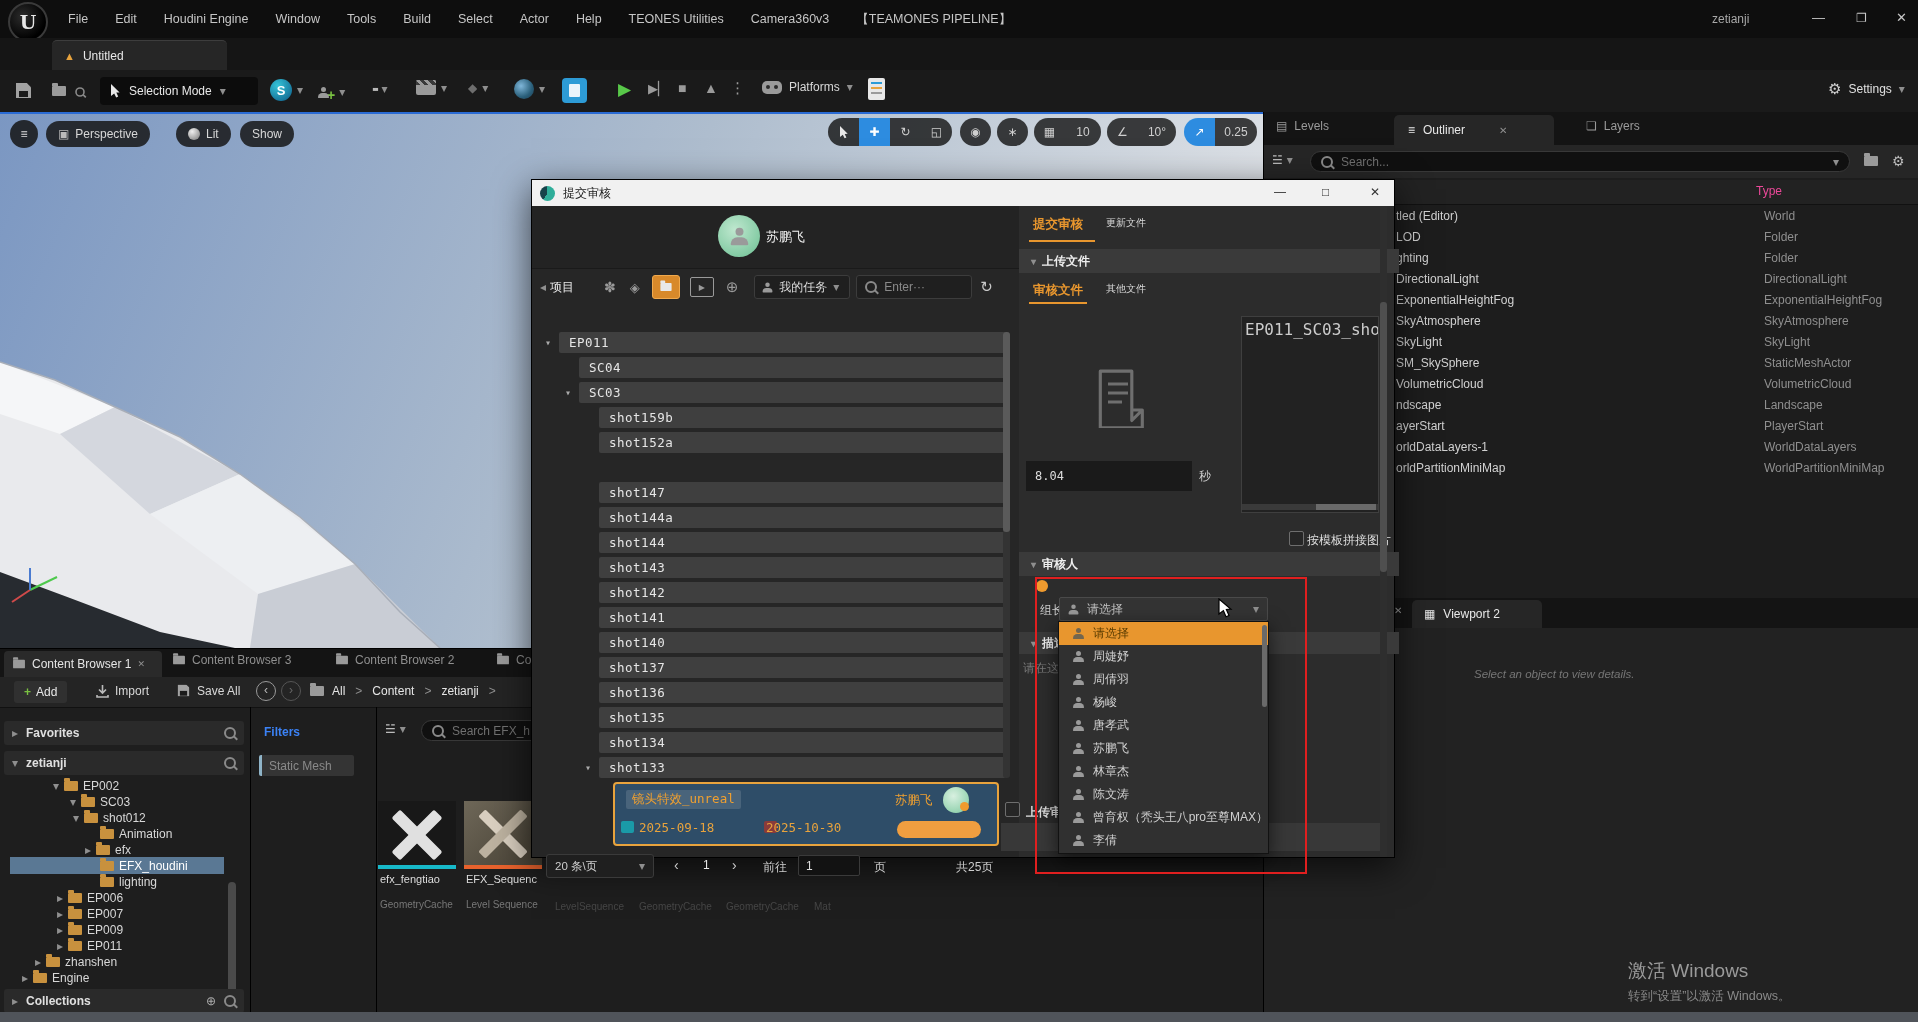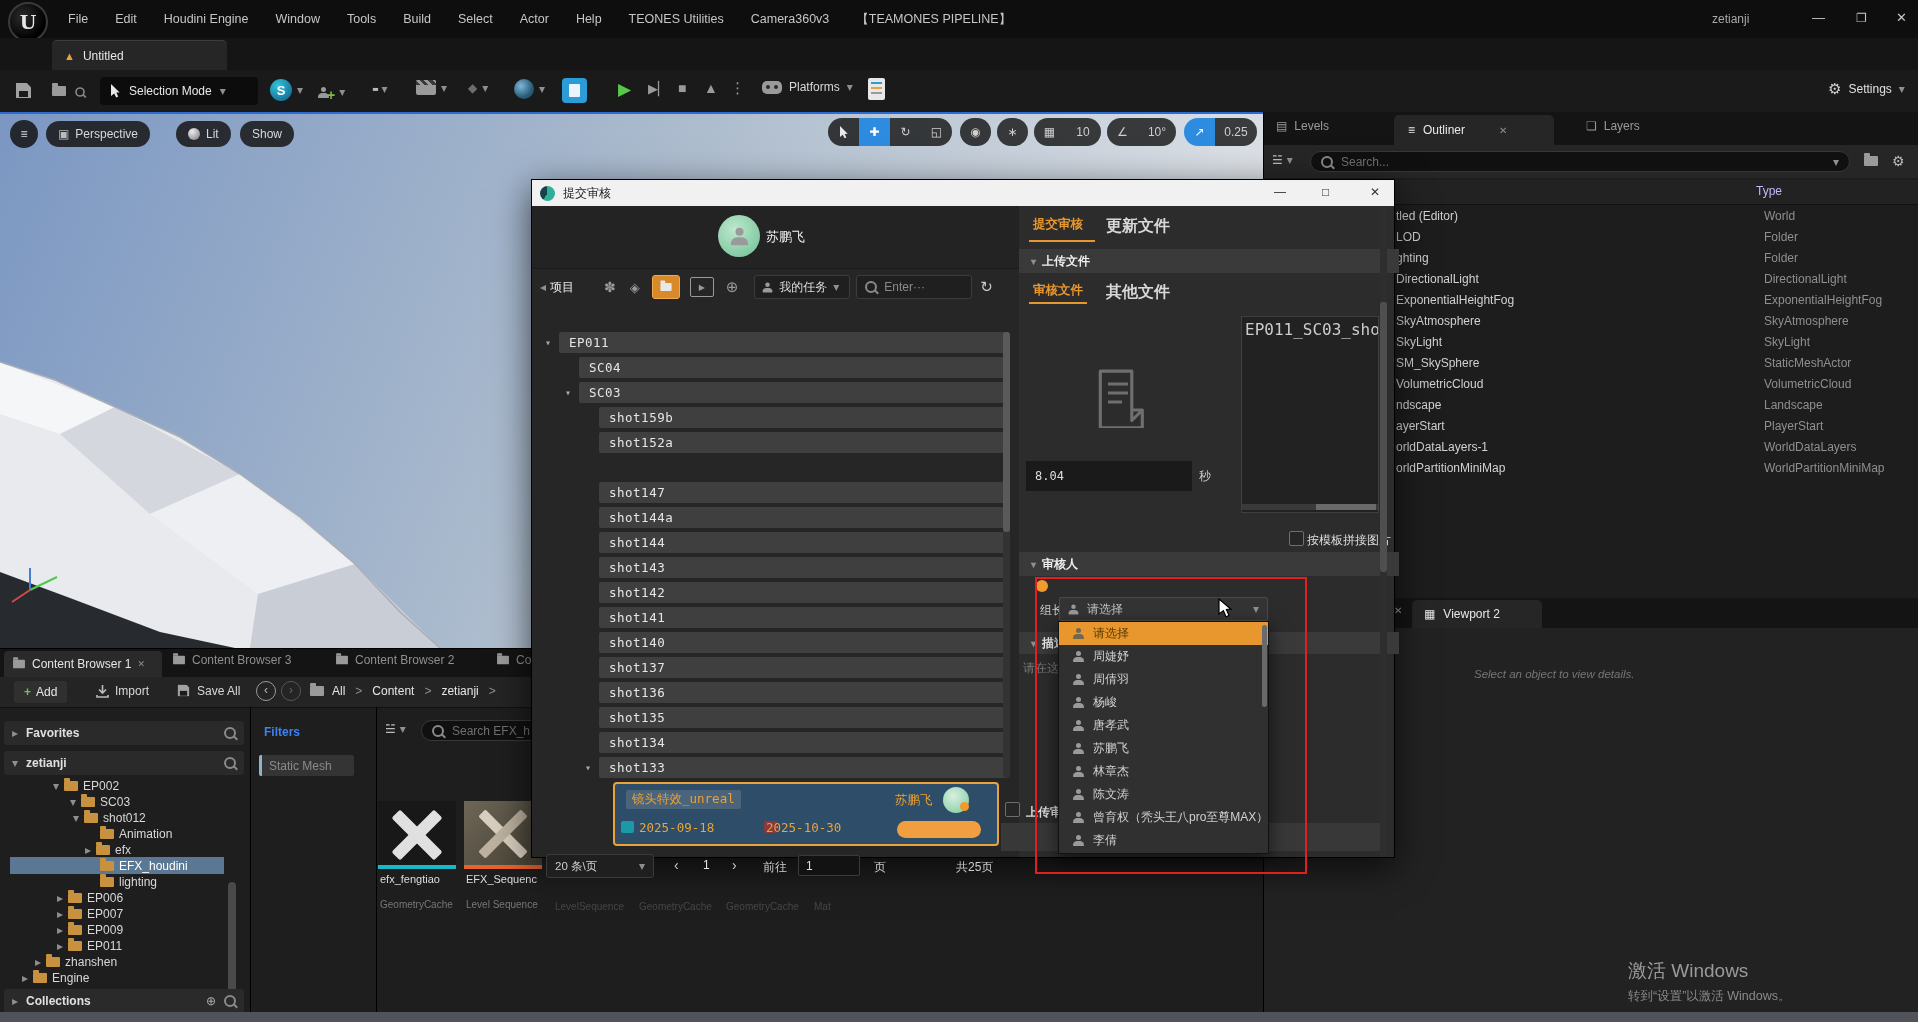--- a/index.html
+++ b/index.html
@@ -22,21 +22,21 @@
   .cal{display:inline-block;width:13px;height:12px;border-radius:2px;position:relative;flex:0 0 auto;}
   .flop{display:inline-block;width:15px;height:15px;background:#a2a2a2;clip-path:polygon(0 0,72% 0,100% 28%,100% 100%,0 100%);position:relative;}
   .flop::after{content:'';position:absolute;left:3px;bottom:1px;width:9px;height:6px;background:#1b1b1b;}
   .pill{background:rgba(22,22,22,.85);border-radius:14px;color:#d8d8d8;display:flex;align-items:center;gap:6px;padding:0 12px;height:26px;}
   .vbtn{width:31px;height:28px;display:flex;align-items:center;justify-content:center;background:rgba(18,18,18,.8);color:#cfcfcf;}
   .treebar{background:#3f3f3f;border-radius:2px;height:21px;display:flex;align-items:center;
            font-family:"DejaVu Sans Mono",monospace;font-size:12.5px;color:#e6e6e6;padding-left:10px;letter-spacing:.5px;}
   .secbar{background:#3a3a3a;display:flex;align-items:center;gap:6px;padding-left:12px;color:#eee;font-weight:bold;font-size:12px;}
   .ddi{height:23px;display:flex;align-items:center;gap:9px;padding-left:14px;color:#d0d0d0;font-size:12px;}
   .tab-or{color:#e8962e;font-weight:bold;font-size:12.5px;}
-  .tab-n{color:#d8d8d8;font-size:16px;font-weight:bold;}
+  .tab-n{color:#d8d8d8;font-size:10px;}
 </style>
 </head>
 <body>
 
 <div id="root">
 
   <div class="ab" style="left:0;top:0;width:1918px;height:38px;background:#0e0e0e;">
     <div class="ab" style="left:8px;top:2px;width:36px;height:36px;border-radius:50%;background:radial-gradient(circle at 35% 35%,#2c2c2c,#000 70%);border:2px solid #3a3a3a;display:flex;align-items:center;justify-content:center;color:#e8e8e8;font-family:'DejaVu Serif',serif;font-size:19px;font-weight:bold;">U</div>
     <div class="row ab" style="left:68px;top:0;height:38px;gap:27px;color:#c6c6c6;font-size:12.5px;">
       <span>File</span>
@@ -228,21 +228,21 @@
         </div>
       <div class="row ab" style="left:46px;top:6px;width:540px;height:21px;background:#101010;border:1px solid #383838;border-radius:12px;gap:8px;padding:0 10px;box-sizing:border-box;">
         <span class="mg"></span>
         <span style="color:#707070;">Search...</span>
         <span class="dim" style="margin-left:auto;">▾</span>
       </div>
       <span class="fo grey ab" style="left:600px;top:10px;"></span>
       <span class="ab" style="left:628px;top:8px;color:#bbb;font-size:14px;">⚙</span>
     </div>
     <div class="ab" style="left:0;top:68px;width:655px;height:24px;background:#222;border-bottom:1px solid #111;">
-      <span class="ab" style="left:492px;top:4px;color:#c4b5fd;">Type</span>
+      <span class="ab" style="left:492px;top:4px;color:#ec4899;">Type</span>
     </div>
 
     <div class="ab" style="left:0;top:93px;width:655px;">
       <div class="ab row" style="top:0px;height:21px;width:655px;">
           <span class="ab" style="left:132px;color:#d2d2d2;">tled (Editor)</span>
           <span class="ab dim" style="left:500px;">World</span>
         </div>
       <div class="ab row" style="top:21px;height:21px;width:655px;">
           <span class="ab" style="left:132px;color:#d2d2d2;">LOD</span>
           <span class="ab dim" style="left:500px;">Folder</span>
@@ -696,21 +696,21 @@
         <span>苏鹏飞</span>
       </div>
     <div class="ddi">
         <span class="pi"></span>
         <span>林章杰</span>
       </div>
     <div class="ddi">
         <span class="pi"></span>
         <span>陈文涛</span>
       </div>
-    <div class="ddi" style="white-space:nowrap;">
+    <div class="ddi" style="white-space:nowrap;justify-content:flex-end;">
         <span class="pi"></span>
         <span>曾育权（秃头王八pro至尊MAX）</span>
       </div>
     <div class="ddi">
         <span class="pi"></span>
         <span>李倩</span>
       </div>
     <div class="ab" style="right:1px;top:3px;width:5px;height:82px;background:#6a6a6a;border-radius:3px;"></div>
   </div>
 

